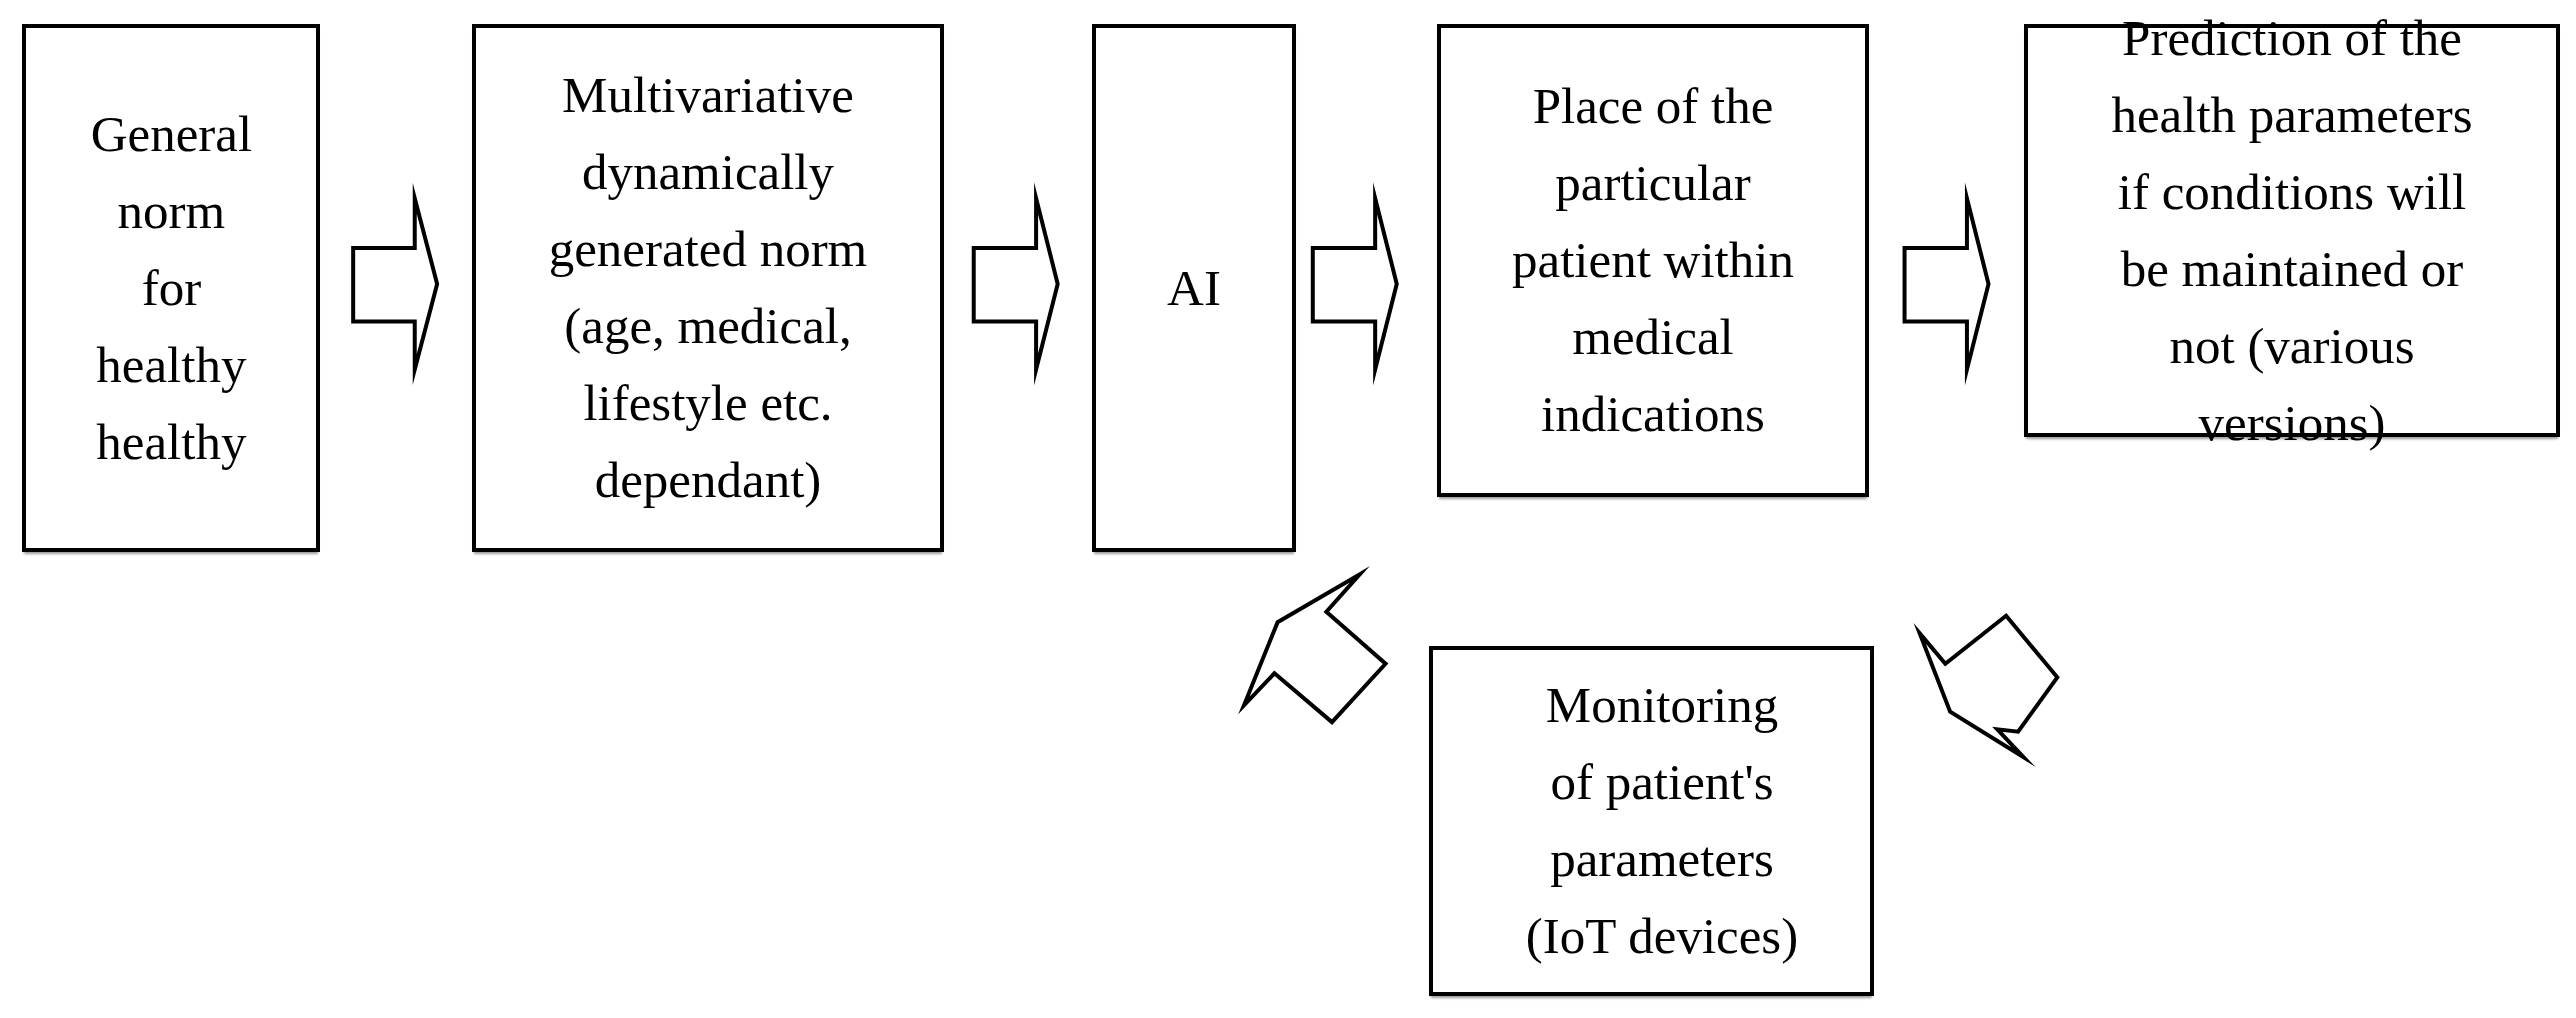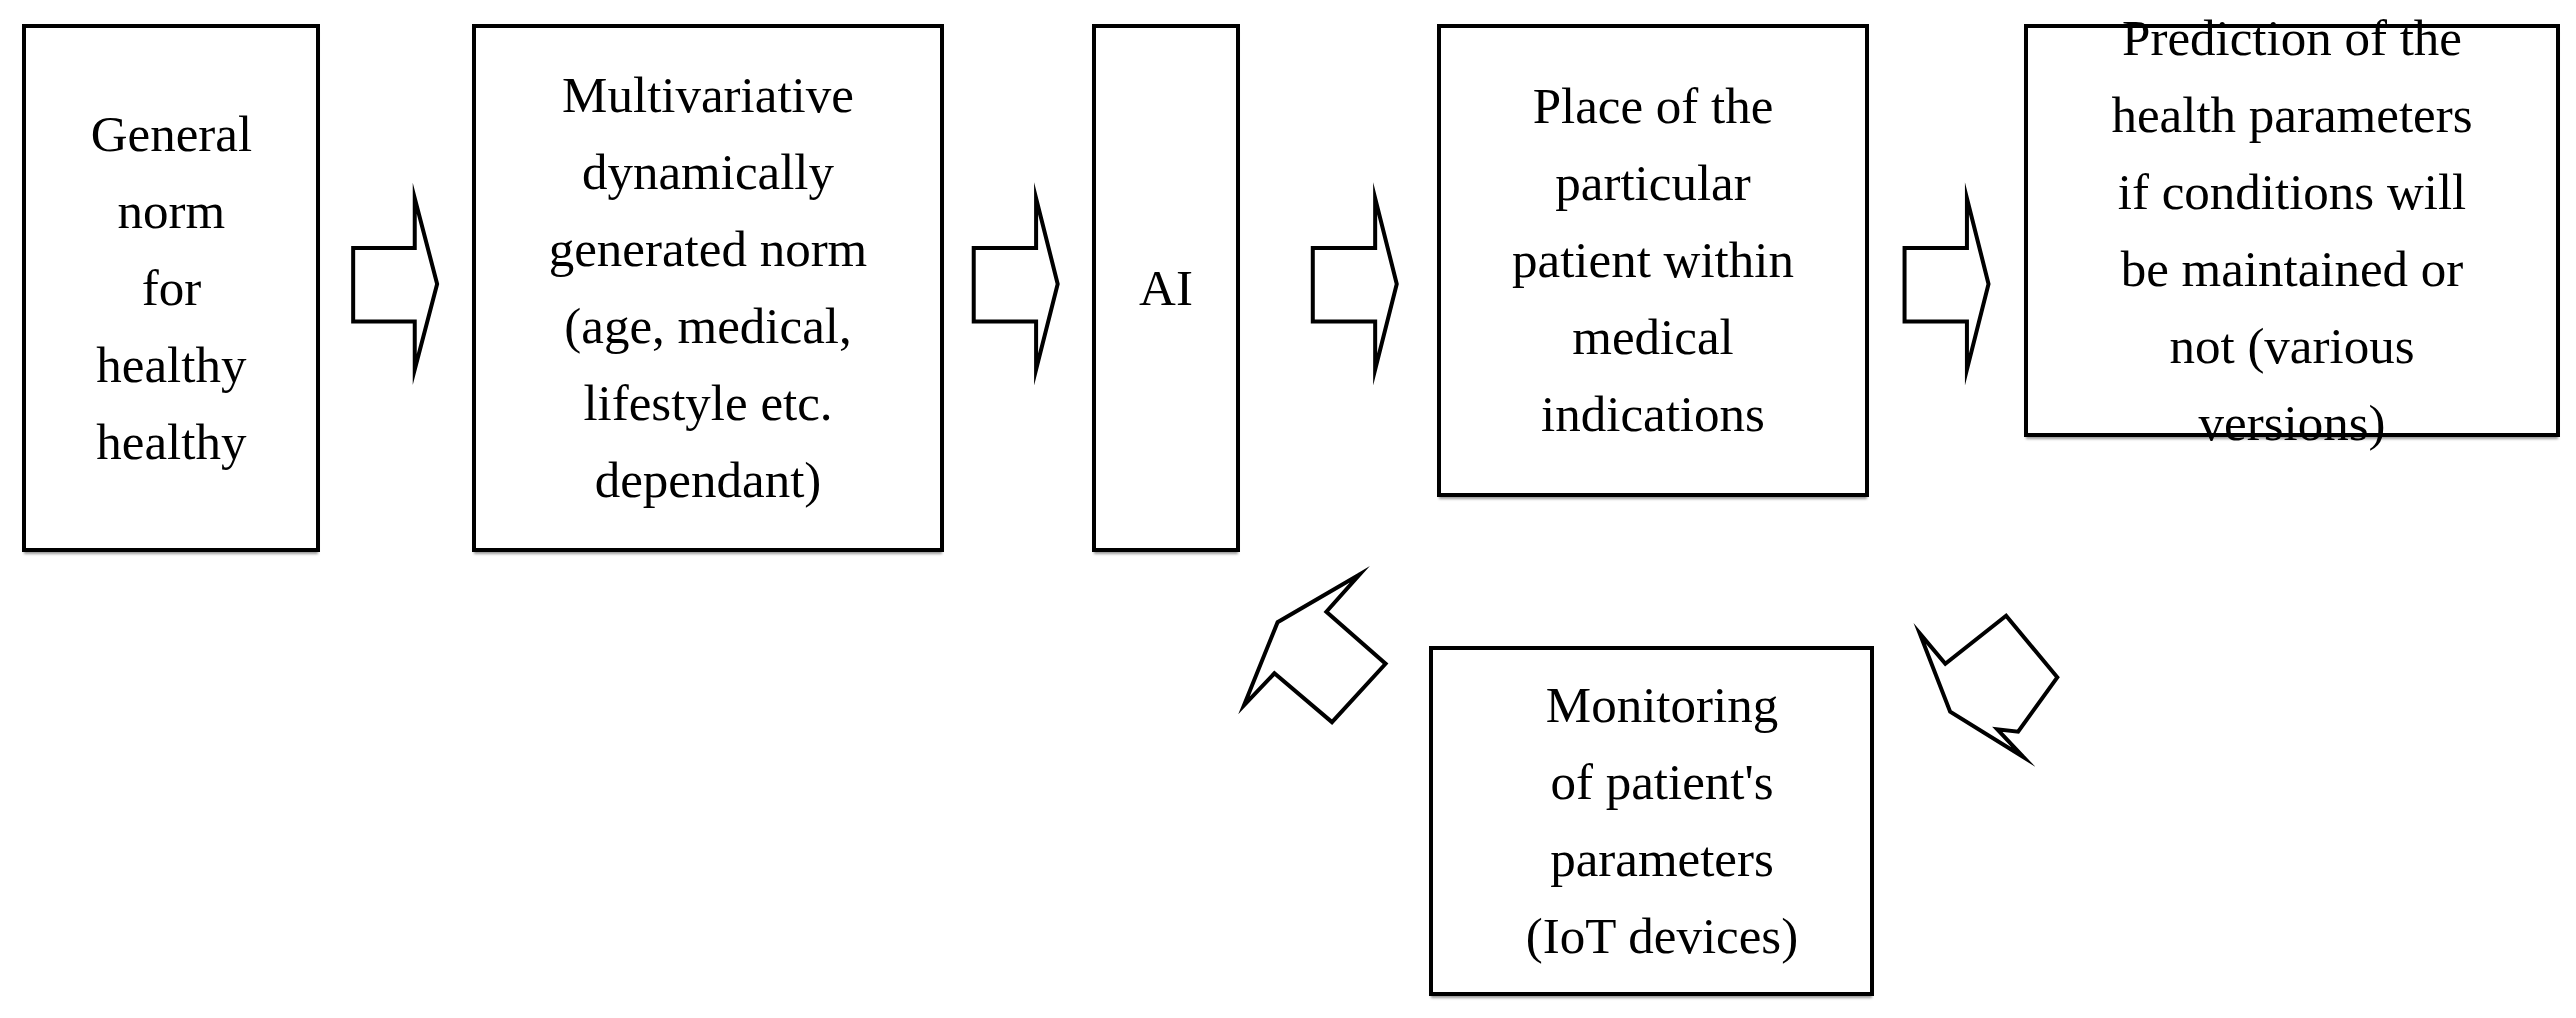--- a/index.html
+++ b/index.html
@@ -49,21 +49,21 @@
     text-align:center;
     font-size:51px;
     line-height:77px;
     box-shadow:0 4px 2.4px -2.4px rgba(0,0,0,0.40);
   }
   .box .line{
     white-space:nowrap;
   }
   #box-general    { left:22.4px;   top:24px;  width:298px; height:528px; }
   #box-dynamic    { left:472px;  top:24px;  width:472px; height:528px; }
-  #box-ai         { left:1092px; top:24px;  width:148px; height:528px; }
+  #box-ai         { left:1092px; top:24px;  width:204px; height:528px; }
   #box-place      { left:1437px; top:24px;  width:432px; height:473px; }
   #box-prediction { left:2024px; top:24px;  width:536px; height:413px; }
   #box-monitoring { left:1429px; top:646px; width:445px; height:350px;padding-left:21px; }
 </style>
 </head>
 <body>
 
 <div class="stage">
 
   <svg class="arrows" viewBox="0 0 3220 1273" xmlns="http://www.w3.org/2000/svg">

